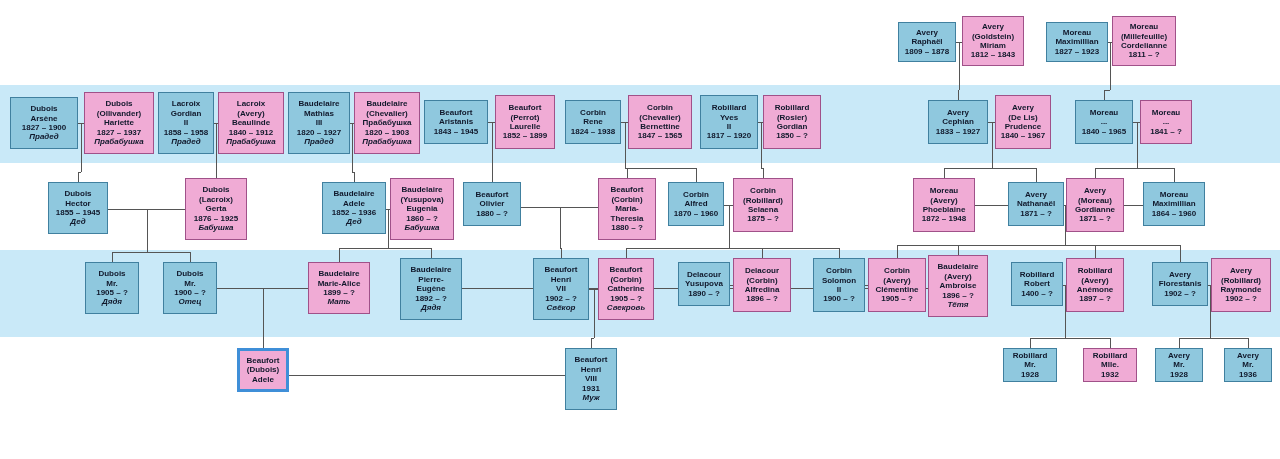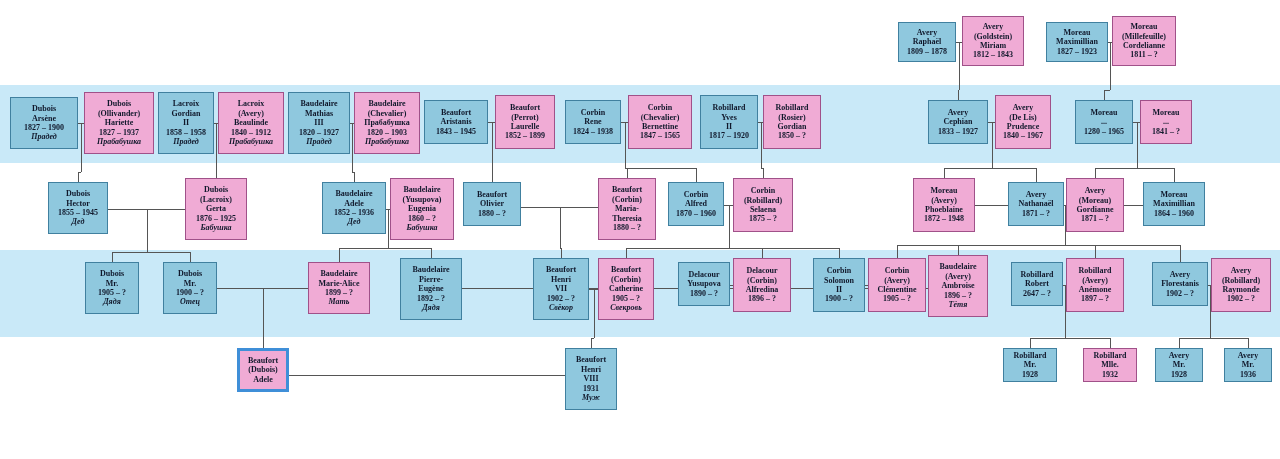--- a/index.html
+++ b/index.html
@@ -1,18 +1,18 @@
 <!DOCTYPE html>
 <html style="--male-fill: #8fc8de; --male-border: #40809f; --female-fill: #f0abd5; --female-border: #a05189; --band: #c9e9f8; --line: #555555; --selected-border: #3f8fd8; --text: #10182b;"><head>
 <meta charset="utf-8">
 <style>
   html,body{margin:0;padding:0;background:#ffffff;}
   .stage{
     position:relative;width:1280px;height:459px;background:#fff;overflow:hidden;
-    font-family:Liberation Serif, serif;
+    font-family:Liberation Sans, sans-serif;
   }
   .band{position:absolute;left:0;width:1280px;background:var(--band,#c9e9f8);}
   svg.wires{position:absolute;left:0;top:0;}
   svg.wires line{stroke:var(--line,#555);stroke-width:1;shape-rendering:crispEdges;}
   .person{
     position:absolute;box-sizing:border-box;border:1px solid #666;
     display:flex;flex-direction:column;justify-content:center;
     text-align:center;font-size:8px;font-weight:bold;line-height:1.18;
     color:var(--text,#101828);padding:1px 0;cursor:pointer;
   }
@@ -226,21 +226,21 @@
     </div>
     <div class="person f" style="left: 995px; top: 95px; width: 56px; height: 54px;">
       <div>Avery</div>
       <div>(De Lis)</div>
       <div>Prudence</div>
       <div>1840 – 1967</div>
     </div>
     <div class="person m" style="left: 1075px; top: 100px; width: 58px; height: 44px;">
       <div>Moreau</div>
       <div>...</div>
-      <div>1280 – 1965</div>
+      <div>1840 – 1965</div>
     </div>
     <div class="person f" style="left: 1140px; top: 100px; width: 52px; height: 44px;">
       <div>Moreau</div>
       <div>...</div>
       <div>1841 – ?</div>
     </div>
     <div class="person m" style="left: 48px; top: 182px; width: 60px; height: 52px;">
       <div>Dubois</div>
       <div>Hector</div>
       <div>1855 – 1945</div>
@@ -376,21 +376,21 @@
     <div class="person f" style="left: 928px; top: 255px; width: 60px; height: 62px;">
       <div>Baudelaire</div>
       <div>(Avery)</div>
       <div>Ambroise</div>
       <div>1896 – ?</div>
       <div class="role">Тётя</div>
     </div>
     <div class="person m" style="left: 1011px; top: 262px; width: 52px; height: 44px;">
       <div>Robillard</div>
       <div>Robert</div>
-      <div>2647 – ?</div>
+      <div>1400 – ?</div>
     </div>
     <div class="person f" style="left: 1066px; top: 258px; width: 58px; height: 54px;">
       <div>Robillard</div>
       <div>(Avery)</div>
       <div>Anémone</div>
       <div>1897 – ?</div>
     </div>
     <div class="person m" style="left: 1152px; top: 262px; width: 56px; height: 44px;">
       <div>Avery</div>
       <div>Florestanis</div>

